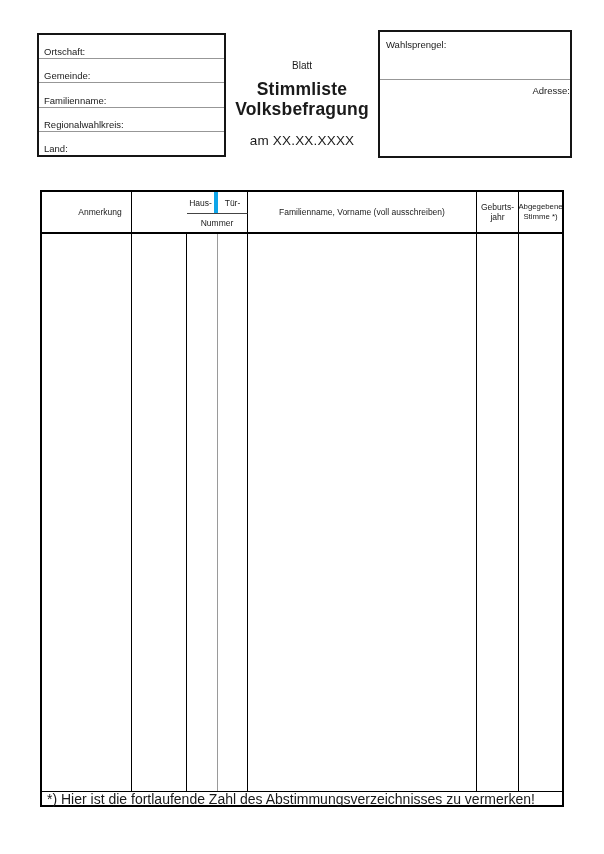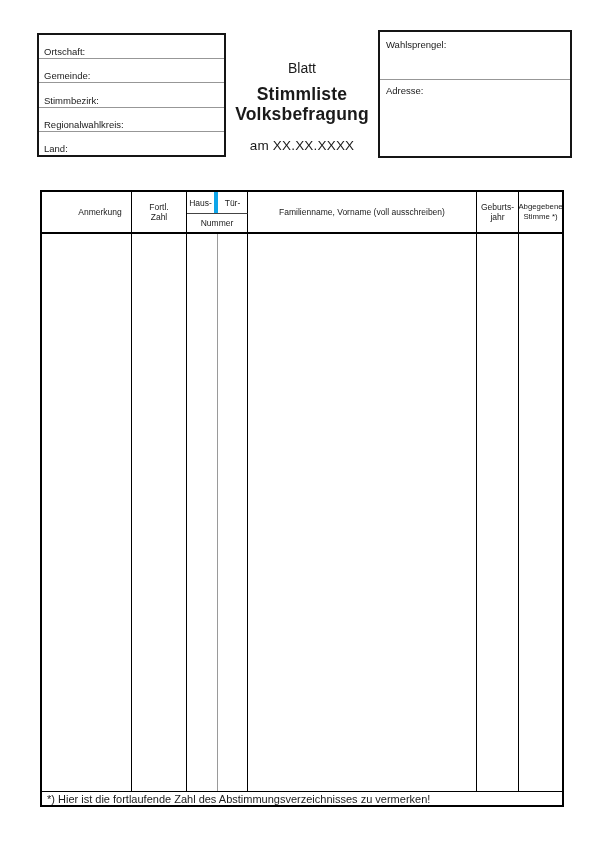--- a/index.html
+++ b/index.html
@@ -26,41 +26,42 @@
     padding: 0 0 1px 5px;
     font-size: 9.5px; line-height: 11px;
   }
   .field-row:last-child { border-bottom: none; }
 
   
   .title-block {
     position: absolute; left: 222px; top: 60px; width: 160px;
     text-align: center;
   }
-  .blatt { font-size: 14px; }
+  .blatt { font-size: 10px; }
   .title-main { margin-top: 8px; font-size: 17.5px; font-weight: bold; line-height: 20px; letter-spacing: 0.2px; }
   .date-line { margin-top: 14px; font-size: 13.5px; letter-spacing: 0.2px; }
 
   
   .right-box {
     position: absolute; left: 378px; top: 30px;
     width: 194px; height: 128px;
     border: 2px solid #151515;
     display: flex; flex-direction: column;
   }
   .sprengel-section {
     height: 48px;
     border-bottom: 1px solid #979797;
     padding: 7px 0 0 6px;
     font-size: 9.5px;
   }
   .adresse-section {
     flex: 1;
     padding: 5px 0 16px 6px;
     font-size: 9.5px;
+    text-align: right;
   }
 
   
   .stimmliste-table {
     position: absolute; left: 40px; top: 190px;
     width: 524px;
     border: 2px solid #000;
     background: #fff;
   }
   .thead {
@@ -87,37 +88,37 @@
   }
   .bc       { border-right: 1.5px solid #000; }
   .bc-thin  { border-right: 1px solid #9a9a9a; }
   .bc-last  { border-right: none; }
 
   .tfoot {
     border-top: 1.5px solid #000;
     height: 14px;
     display: flex; align-items: center;
     padding-left: 5px;
-    font-size: 11px;
+    font-size: 14px;
   }
 </style>
 </head>
 <body>
 
 <div class="page">
 
   <div class="left-box">
     <div class="field-row">
       <span>Ortschaft:</span>
     </div>
     <div class="field-row">
       <span>Gemeinde:</span>
     </div>
     <div class="field-row">
-      <span>Stimmbezirk:</span>
+      <span>Familienname:</span>
     </div>
     <div class="field-row">
       <span>Regionalwahlkreis:</span>
     </div>
     <div class="field-row">
       <span>Land:</span>
     </div>
   </div>
 
   <div class="title-block">
@@ -136,24 +137,20 @@
     <div class="adresse-section">
       <span>Adresse:</span>
     </div>
   </div>
 
   <div class="stimmliste-table">
 
     <div class="thead">
       <div class="hc col-anmerkung">
         <span>Anmerkung</span>
-      </div>
-      <div class="hc col-fortl">
-        <span>Fortl.</span>
-        <span>Zahl</span>
       </div>
       <div class="hc col-haus">
         <span>Haus-</span>
       </div>
       <div class="hc col-tuer">
         <span>Tür-</span>
       </div>
       <div class="hc col-nummer">
         <span>Nummer</span>
       </div>

